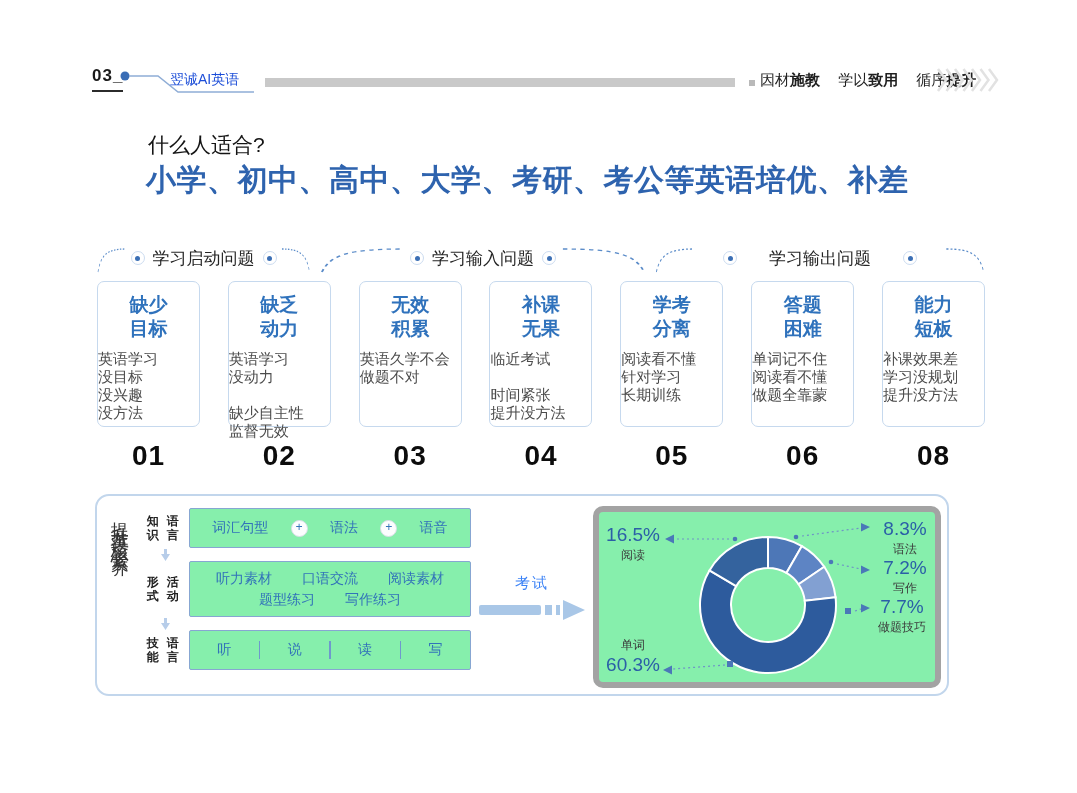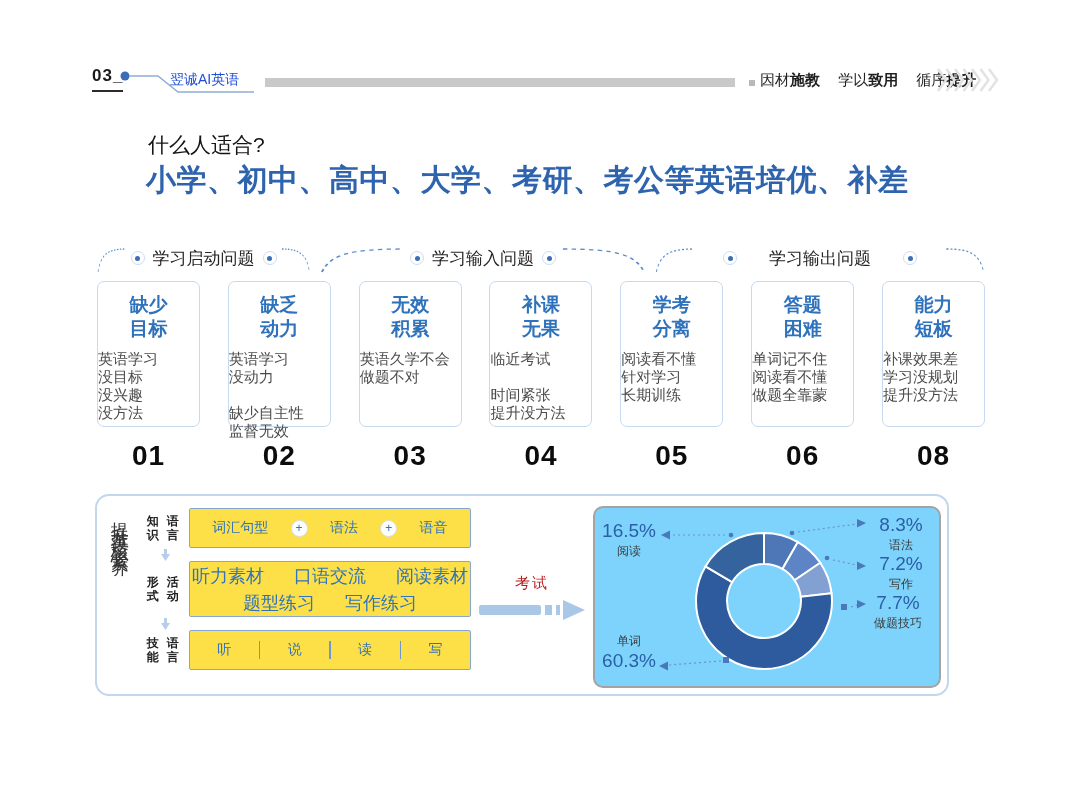--- a/index.html
+++ b/index.html
@@ -48,35 +48,35 @@
   .framework { position:absolute; left:95px; top:494px; width:854px; height:202px;
                border:2px solid #c2d6ec; border-radius:14px; background:#fff;
                display:flex; align-items:flex-start; padding:10px 6px 10px 12px; }
   .vtitle { writing-mode:vertical-rl; font-size:18px; letter-spacing:5px; color:#333; line-height:1.1;
             margin:2px 8px 0 0; height:180px; }
   .rows { display:flex; flex-direction:column; width:408px; margin-top:2px; }
   .frow { display:flex; align-items:center; }
   .frow-labels { display:flex; gap:6px; width:52px; justify-content:center; flex:0 0 auto; }
   .vlabel { width:14px; font-size:12px; font-weight:bold; color:#222; line-height:1.2; word-break:break-all; text-align:center; }
   .fbox { flex:1 1 auto; border:1px solid #87a6d2; border-radius:2px; color:#3273b9; font-size:14px;
-          display:flex; align-items:center; justify-content:space-evenly; background:#fde047; }
+          display:flex; align-items:center; justify-content:space-evenly; background:#86efac;font-family:Liberation Mono, monospace; }
   .fbox-r1 { height:40px; }
   .fbox-r2 { height:56px; flex-direction:column; justify-content:center; gap:3px; }
   .fbox-r3 { height:40px; }
-  .fline { display:flex; gap:30px; justify-content:center; font-size:18px; }
+  .fline { display:flex; gap:30px; justify-content:center; font-size:14px; }
   .plus { width:17px; height:17px; border:1px solid #d8dee6; border-radius:50%; font-size:12px;
           line-height:15px; text-align:center; color:#3273b9; background:#fcfdfe; }
   .vsep { width:1.5px; height:18px; background:#6f98cc; }
   .arrow-gap { height:13px; display:flex; align-items:center; padding-left:24px; }
 
   .exam { width:122px; flex:0 0 auto; display:flex; flex-direction:column; align-items:center; margin-top:68px; }
-  .exam-label { font-size:15px; color:#b91c1c; margin-bottom:5px; letter-spacing:2px; }
-
-  .chart-panel { position:relative; flex:0 0 auto; width:348px; height:182px; border:2px solid #a3a3a3;
-                 border-radius:10px; background:#7dd3fc; }
+  .exam-label { font-size:15px; color:#3b82f6; margin-bottom:5px; letter-spacing:2px; }
+
+  .chart-panel { position:relative; flex:0 0 auto; width:348px; height:182px; border:6px solid #a3a3a3;
+                 border-radius:10px; background:#86efac; }
   .chart-panel svg { position:absolute; left:0; top:0; }
   .chart-label { position:absolute; text-align:center; }
   .pct { font-size:19px; color:#2b5fa7; line-height:1.15; white-space:nowrap; }
   .pname { font-size:12px; color:#3a3a3a; line-height:1.3; margin-top:2px; white-space:nowrap; }
   #lbl-reading { left:4px;   top:12px;  width:60px; }
   #lbl-grammar { left:268px; top:6px;   width:76px; }
   #lbl-writing { left:268px; top:45px;  width:76px; }
   #lbl-skill   { left:262px; top:84px;  width:82px; }
   #lbl-words   { left:4px;   top:124px; width:60px; }
 </style>

